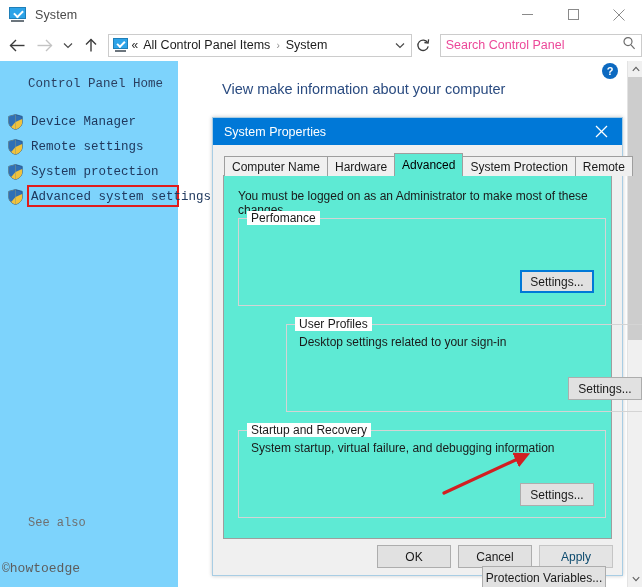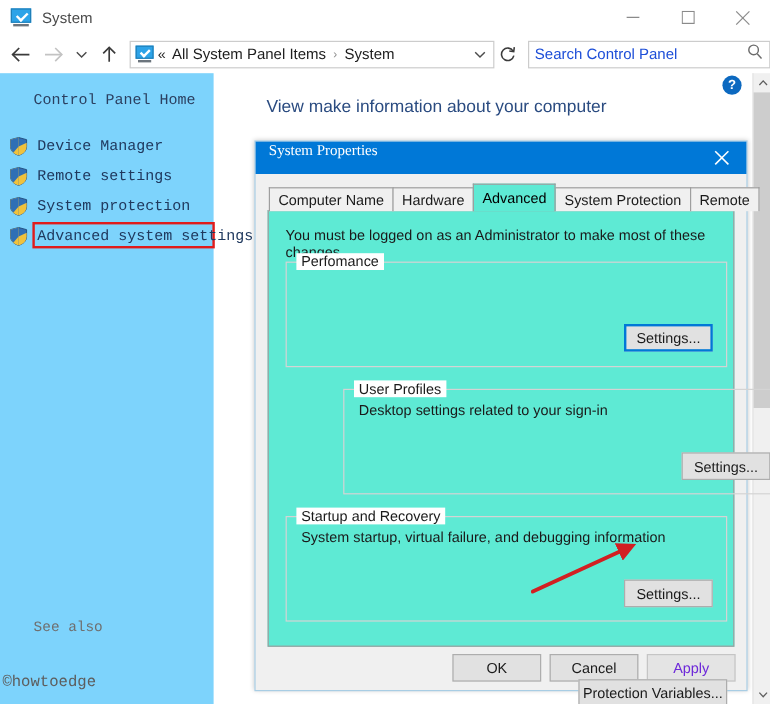--- a/index.html
+++ b/index.html
@@ -133,21 +133,21 @@
   }
   .searchbox {
     margin-left: 6px;
     width: 207px; height: 23px;
     border: 1px solid #cccccc;
     background: #ffffff;
     display: flex; align-items: center;
     padding: 0 5px;
   }
   .searchbox .ph {
-    font-size: 12.5px; color: #1d4ed8; flex: 1;
+    font-size: 12.5px; color: #ec4899; flex: 1;
     white-space: nowrap;
   }
 
   
   .content {
     position: absolute; left: 0; top: 61px;
     width: 627px; height: 526px;
     background: #ffffff;
   }
 
@@ -247,23 +247,22 @@
     position: absolute;
     left: 212px; top: 117px;
     width: 411px; height: 459px;
     background: #f0f0f0;
     border: 1px solid #a8cde4;
     box-shadow: 0 0 4px rgba(0,0,0,.22);
   }
   .dlg-title {
     height: 27px;
     background: #0078d7;
-    display: flex; 
-    position: relative;
-    font-family: Liberation Serif, serif;
+    display: flex; align-items: center;
+    position: relative;
   }
   .dlg-title-text {
     margin-left: 11px;
     font-size: 12.5px; color: #ffffff;
   }
   .dlg-close {
     position: absolute; right: 0; top: 0;
     width: 42px; height: 27px;
     display: flex; align-items: center; justify-content: center;
     cursor: default;
@@ -346,21 +345,21 @@
     background: #e1e1e1;
     border: 1px solid #adadad;
     height: 23px;
     display: flex; align-items: center; justify-content: center;
     cursor: default;
     white-space: nowrap;
   }
   .btn.focused {
     border: 2px solid #0078d7;
   }
-  .btn.disabled { color: #6d28d9; border-color: #c5c5c5; background:#e4e4e4; }
+  .btn.disabled { color: #0c4a6e; border-color: #c5c5c5; background:#e4e4e4; }
 
   .gb-btn {
     position: absolute;
     right: 11px;
     width: 74px;
   }
 
   .env-btn {
     position: absolute;
     left: 258px; top: 390px;
@@ -444,21 +443,21 @@
         <polyline points="2,6.5 7,1.5 12,6.5" fill="none" stroke="#3b3b3b" stroke-width="1.4"></polyline>
       </svg>
     </div>
 
     <div class="addressbar">
       <div class="ab-icon">
         <div class="scr"></div>
           <div class="base"></div>
       </div>
       <span class="ab-dbl">«</span>
-      <span class="ab-crumb">All System Panel Items</span>
+      <span class="ab-crumb">All Control Panel Items</span>
       <span class="ab-sep">›</span>
       <span class="ab-crumb">System</span>
       <span class="ab-drop">
         <svg width="10" height="7" viewBox="0 0 10 7">
             <polyline points="1,1.5 5,5.5 9,1.5" fill="none" stroke="#4b4b4b" stroke-width="1.2"></polyline>
           </svg>
       </span>
     </div>
 
     <div class="refresh-btn">

